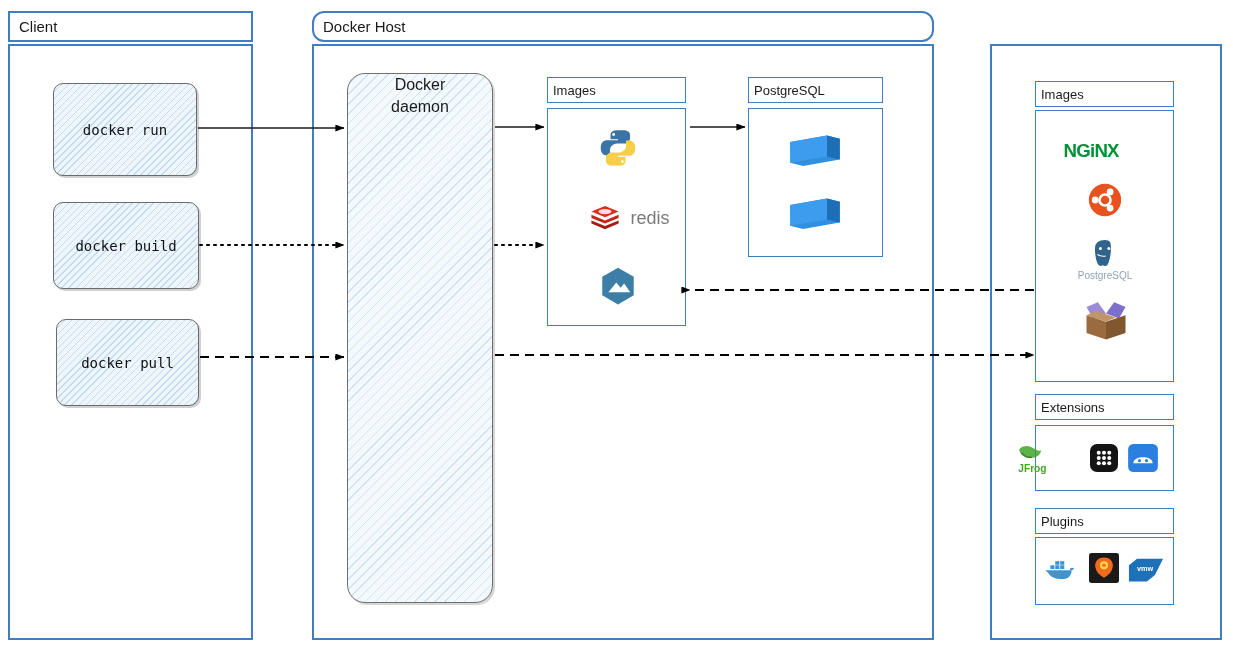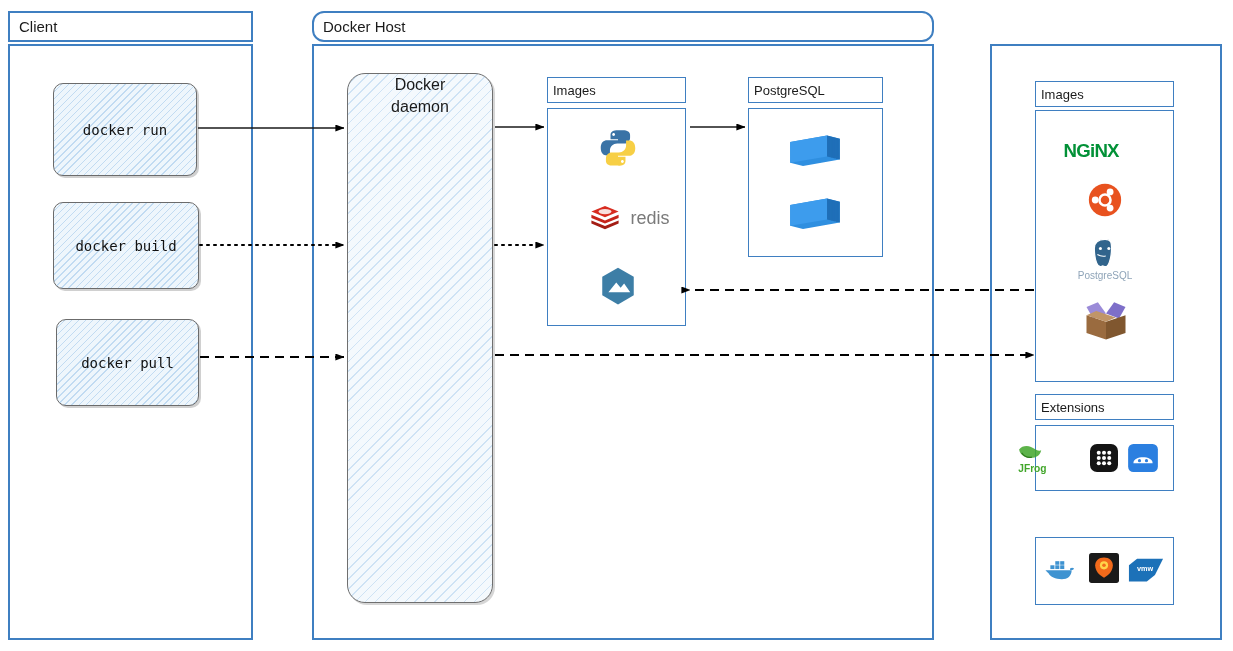--- a/index.html
+++ b/index.html
@@ -254,20 +254,23 @@
   </div>
   <div class="icon-slot" style="left:1128px; top:444px; width:30px; height:28px;">
     <svg width="30" height="28" viewBox="0 0 34 32" aria-hidden="true">
       <rect x="0" y="0" width="34" height="32" rx="6" fill="#2b7fe0"></rect>
       <path d="M6 22 C6 13 28 13 28 22 Z" fill="#ffffff"></path>
       <circle cx="13" cy="19" r="1.8" fill="#2b7fe0"></circle>
       <circle cx="21" cy="19" r="1.8" fill="#2b7fe0"></circle>
     </svg>
   </div>
 
+  <div class="sub-title" style="left:1035px; top:508px; width:139px; height:26px;">
+    <span>Plugins</span>
+  </div>
   <div class="sub-body" style="left:1035px; top:537px; width:139px; height:68px;"></div>
 
   <div class="icon-slot" style="left:1043px; top:556px; width:36px; height:30px;">
     <svg width="36" height="28" viewBox="0 0 44 34" aria-hidden="true">
       <g fill="#3f93d1">
         <rect x="9" y="10" width="5" height="4.6"></rect>
           <rect x="15" y="10" width="5" height="4.6"></rect>
         <rect x="21" y="10" width="5" height="4.6"></rect>
           <rect x="15" y="5" width="5" height="4.4"></rect>
         <rect x="21" y="5" width="5" height="4.4"></rect>

